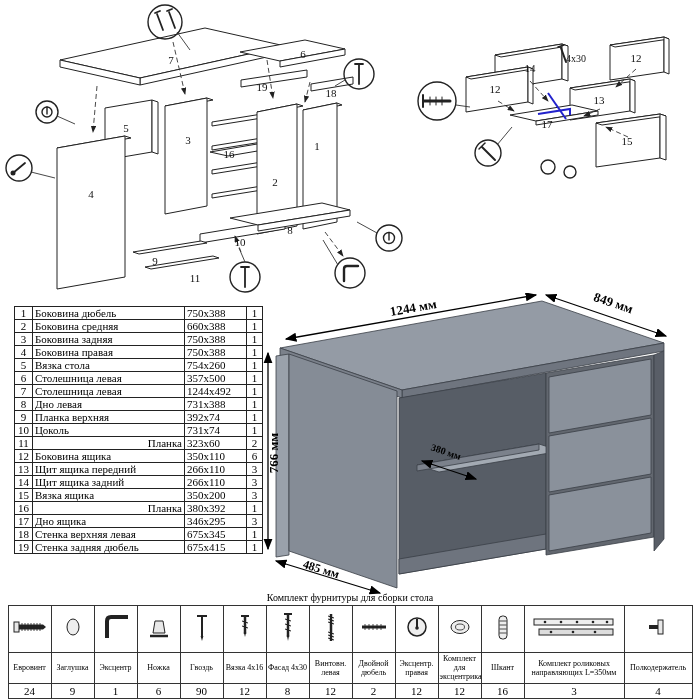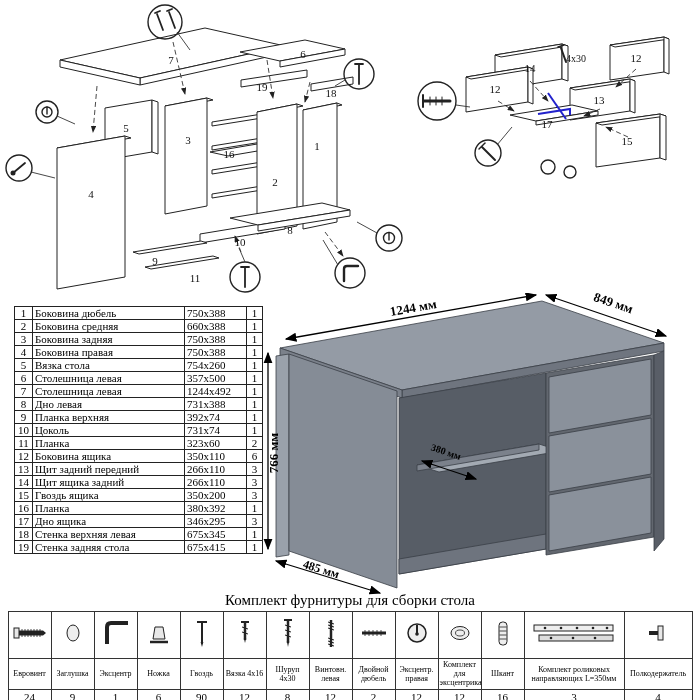--- a/index.html
+++ b/index.html
@@ -5,25 +5,25 @@
   *{margin:0;padding:0;box-sizing:border-box}
   html,body{width:700px;height:700px}
   body{background:#fff;font-family:"Liberation Serif",serif;position:relative;overflow:hidden;color:#000}
   #dgl{position:absolute;left:5px;top:0}
   #dgr{position:absolute;left:400px;top:15px}
   #desk{position:absolute;left:262px;top:293px}
   #parts{position:absolute;left:14px;top:306px;border-collapse:collapse;font-size:11px}
   #parts td{border:1px solid #222;padding:0 2px;height:13px;line-height:12px;white-space:nowrap}
   #parts td.num{width:18px;text-align:center}
   #parts td.nm{width:152px}
-  #parts td.nm.c{text-align:left}
+  #parts td.nm.c{text-align:right}
   #parts td.sz{width:62px;text-align:left}
   #parts td.q{width:16px;text-align:center}
   #hw{position:absolute;left:0;top:592px;width:700px}
-  #hw-title{text-align:center;font-size:15px;margin-bottom:2px}
+  #hw-title{text-align:center;font-size:10px;margin-bottom:2px}
   #hwt{border-collapse:collapse;margin:0 auto}
   #hwt td{border:1px solid #333;text-align:center;vertical-align:middle;padding:1px}
   #hwt td.ic{height:42px}
   #hwt td.nm{font-size:8px;line-height:1.15;height:26px}
   #hwt td.q{font-size:11px;height:15px}
   .w43{width:43px;max-width:43px}.w100{width:100px;max-width:100px}.w68{width:68px;max-width:68px}
   svg text{font-family:"Liberation Serif",serif}
 </style>
 </head>
 <body>
@@ -261,33 +261,33 @@
         <td class="q">2</td>
       </tr>
   <tr>
         <td class="num">12</td>
         <td class="nm">Боковина ящика</td>
         <td class="sz">350x110</td>
         <td class="q">6</td>
       </tr>
   <tr>
         <td class="num">13</td>
-        <td class="nm">Щит задний передний</td>
+        <td class="nm">Щит ящика передний</td>
         <td class="sz">266x110</td>
         <td class="q">3</td>
       </tr>
   <tr>
         <td class="num">14</td>
         <td class="nm">Щит ящика задний</td>
         <td class="sz">266x110</td>
         <td class="q">3</td>
       </tr>
   <tr>
         <td class="num">15</td>
-        <td class="nm">Гвоздь ящика</td>
+        <td class="nm">Вязка ящика</td>
         <td class="sz">350x200</td>
         <td class="q">3</td>
       </tr>
   <tr>
         <td class="num">16</td>
         <td class="nm c">Планка</td>
         <td class="sz">380x392</td>
         <td class="q">1</td>
       </tr>
   <tr>
@@ -297,21 +297,21 @@
         <td class="q">3</td>
       </tr>
   <tr>
         <td class="num">18</td>
         <td class="nm">Стенка верхняя левая</td>
         <td class="sz">675x345</td>
         <td class="q">1</td>
       </tr>
   <tr>
         <td class="num">19</td>
-        <td class="nm">Стенка задняя стола</td>
+        <td class="nm">Стенка задняя дюбель</td>
         <td class="sz">675x415</td>
         <td class="q">1</td>
       </tr>
 </tbody>
   </table>
 
 <svg id="desk" width="438" height="302" viewBox="0 0 438 302">
   <defs>
     <marker id="ar" markerWidth="9" markerHeight="7" refX="8" refY="3.5" orient="auto-start-reverse">
       <path d="M0,0 L9,3.5 L0,7 Z" fill="#000"></path>
@@ -484,21 +484,21 @@
             </svg>
       </td>
     </tr>
     <tr>
       <td class="nm w43">Евровинт</td>
       <td class="nm w43">Заглушка</td>
       <td class="nm w43">Эксцентр</td>
       <td class="nm w43">Ножка</td>
       <td class="nm w43">Гвоздь</td>
       <td class="nm w43">Вязка 4x16</td>
-      <td class="nm w43">Шуруп 4x30</td>
+      <td class="nm w43">Фасад 4x30</td>
       <td class="nm w43">Винтовн. левая</td>
       <td class="nm w43">Двойной дюбель</td>
       <td class="nm w43">Эксцентр. правая</td>
       <td class="nm w43">Комплект для эксцентрика</td>
       <td class="nm w43">Шкант</td>
       <td class="nm w100">Комплект роликовых направляющих L=350мм</td>
       <td class="nm w68">Полкодержатель</td>
     </tr>
     <tr>
       <td class="q w43">24</td>

